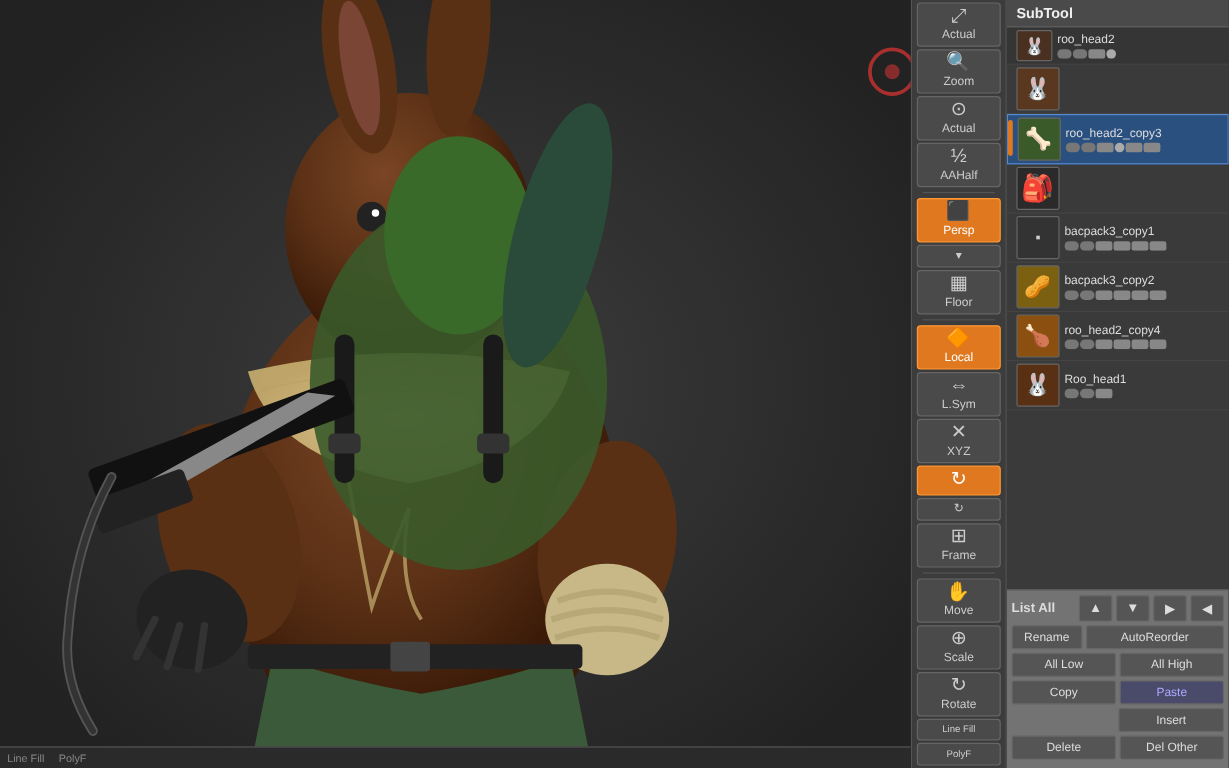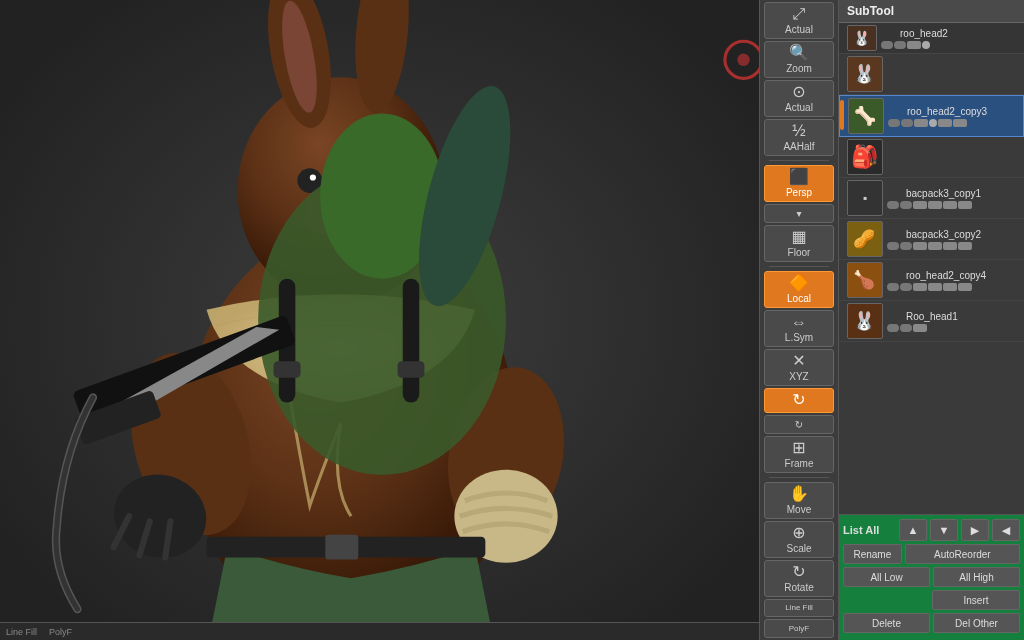--- a/index.html
+++ b/index.html
@@ -140,21 +140,20 @@
     .subtool-info {
       flex: 1;
       overflow: hidden;
     }
     .subtool-name {
       font-size: 10px;
       color: #ddd;
       white-space: nowrap;
       overflow: hidden;
       text-overflow: ellipsis;
-      margin-left: 19px;
     }
     .subtool-controls {
       display: flex;
       gap: 1px;
       flex-wrap: wrap;
       margin-top: 2px;
     }
     .subtool-ctrl {
       width: 14px;
       height: 8px;
@@ -164,21 +163,21 @@
     }
     .subtool-ctrl.eye { background: #888; }
     .subtool-ctrl.circle {
       width: 12px; height: 8px;
       border-radius: 6px;
       background: #777;
     }
 
     
     .subtool-actions {
-      background: #15803d;
+      background: #737373;
       padding: 4px;
       border-top: 1px solid #555;
       flex-shrink: 0;
     }
 
     .action-row {
       display: flex;
       gap: 3px;
       margin-bottom: 3px;
       align-items: center;
@@ -539,20 +538,24 @@
     <div class="action-row">
       <div class="action-btn">Rename</div>
       <div class="action-btn wide">AutoReorder</div>
     </div>
 
     <div class="action-row">
       <div class="action-btn">All Low</div>
       <div class="action-btn">All High</div>
     </div>
 
+    <div class="action-row">
+      <div class="action-btn">Copy</div>
+      <div class="action-btn paste-btn">Paste</div>
+    </div>
 
 
     <div class="action-row">
       <div class="action-btn" style="background:transparent; border:none;"></div>
       <div class="action-btn">Insert</div>
     </div>
 
     <div class="action-row">
       <div class="action-btn">Delete</div>
       <div class="action-btn">Del Other</div>

